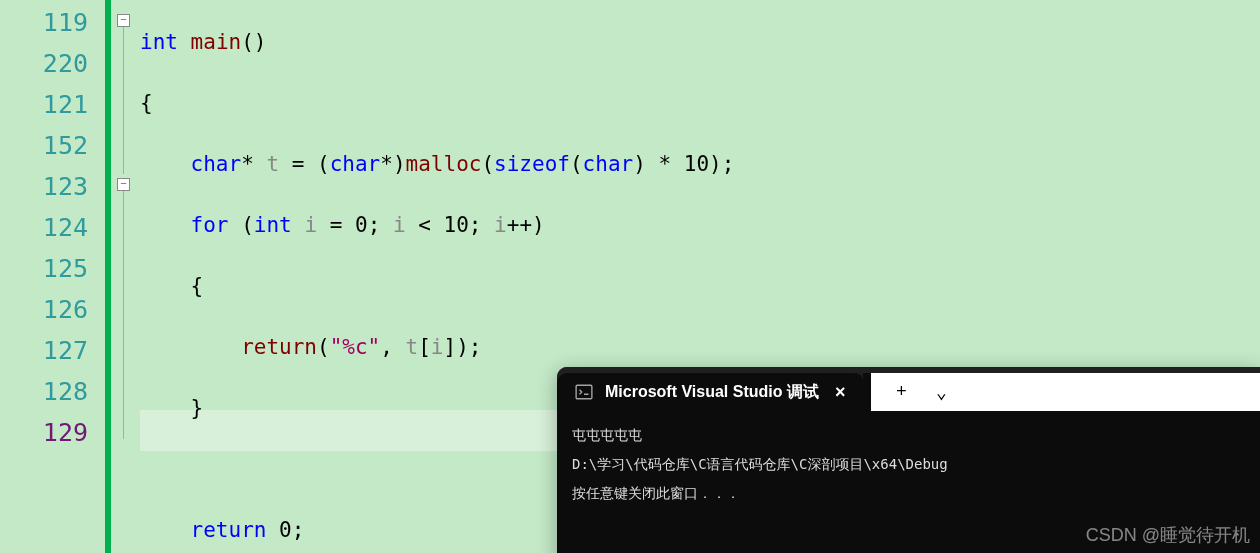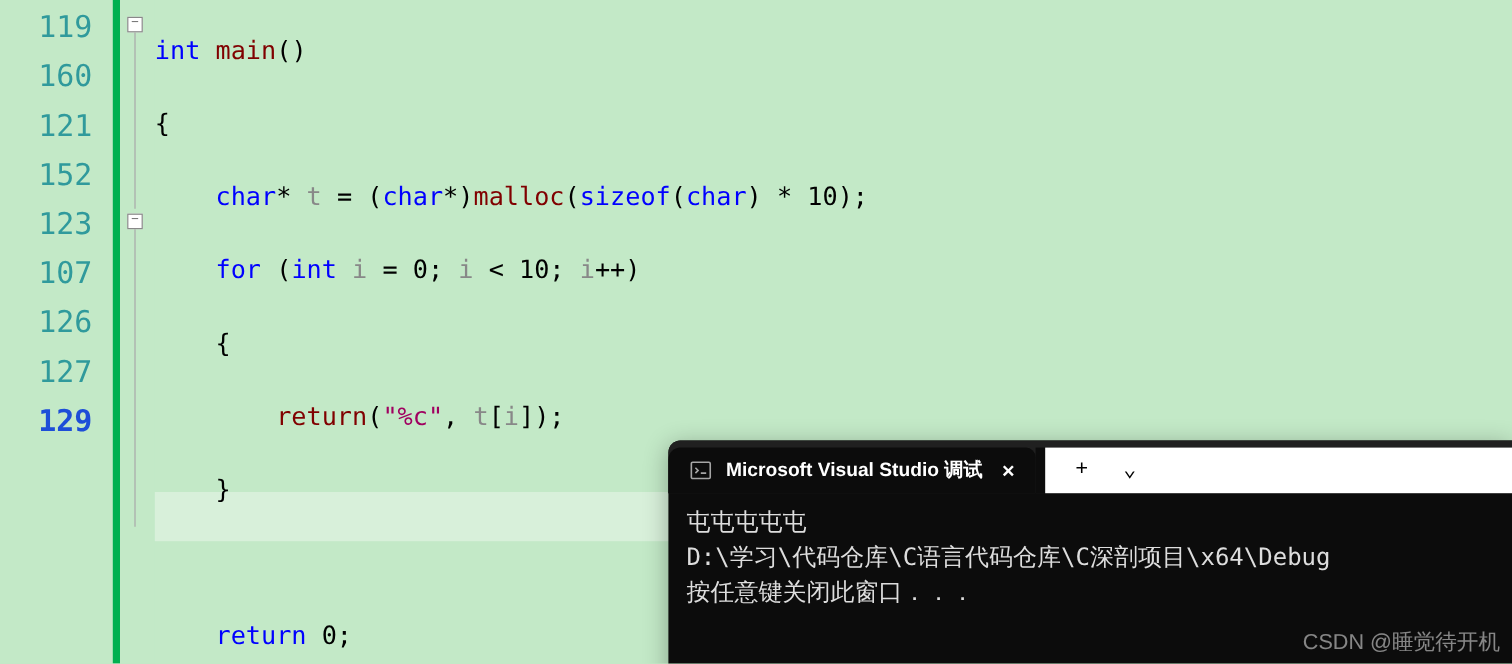--- a/index.html
+++ b/index.html
@@ -13,35 +13,35 @@
       width: 1260px;
       height: 553px;
       overflow: hidden;
       position: relative;
     }
     .editor {
       display: flex;
       height: 100%;
     }
     .gutter {
-      width: 94px;
+      width: 105px;
       background: #c3e9c7;
       padding-top: 2px;
     }
     .line-number {
       color: #309a9c;
       font-size: 25px;
       line-height: 41px;
       text-align: right;
       padding-right: 17px;
       font-family: Consolas, monospace;
     }
     .line-number.active {
-      color: #1d4ed8;
-      font-weight: bold;
+      color: #701a75;
+      font-weight: normal;
     }
     .margin {
       width: 35px;
       background: #c3e9c7;
       position: relative;
     }
     .green-bar {
       position: absolute;
       left: 0;
       top: 0;
@@ -157,21 +157,21 @@
       align-items: center;
       justify-content: center;
       color: #000;
       font-size: 18px;
       cursor: pointer;
     }
     .terminal-body {
       padding: 10px 15px;
       color: #ddd;
       font-family: 'NSimSun','SimSun', monospace;
-      font-size: 20px;
+      font-size: 14px;
       line-height: 29px;
     }
     .watermark {
       position: absolute;
       right: 10px;
       bottom: 6px;
       color: rgba(255,255,255,0.5);
       font-family: 'Microsoft YaHei', sans-serif;
       font-size: 18px;
       z-index: 100;
@@ -181,27 +181,29 @@
       background: #0c0c0c;
       margin-top: 6px;
     }
   </style>
 </head>
 <body>
 
 <div class="editor">
   <div class="gutter">
     <div class="line-number">119</div>
-    <div class="line-number">160</div>
+    <div class="line-number">220</div>
     <div class="line-number">121</div>
     <div class="line-number">152</div>
     <div class="line-number">123</div>
-    <div class="line-number">107</div>
+    <div class="line-number">124</div>
+    <div class="line-number">125</div>
     <div class="line-number">126</div>
     <div class="line-number">127</div>
+    <div class="line-number">128</div>
     <div class="line-number active">129</div>
   </div>
   <div class="margin">
     <div class="green-bar"></div>
     <div class="outline-box" style="top:14px">−</div>
     <div class="outline-line" style="top:27px;height:147px"></div>
     <div class="outline-box" style="top:178px">−</div>
     <div class="outline-line" style="top:191px;height:248px"></div>
   </div>
   <div class="code-area">

